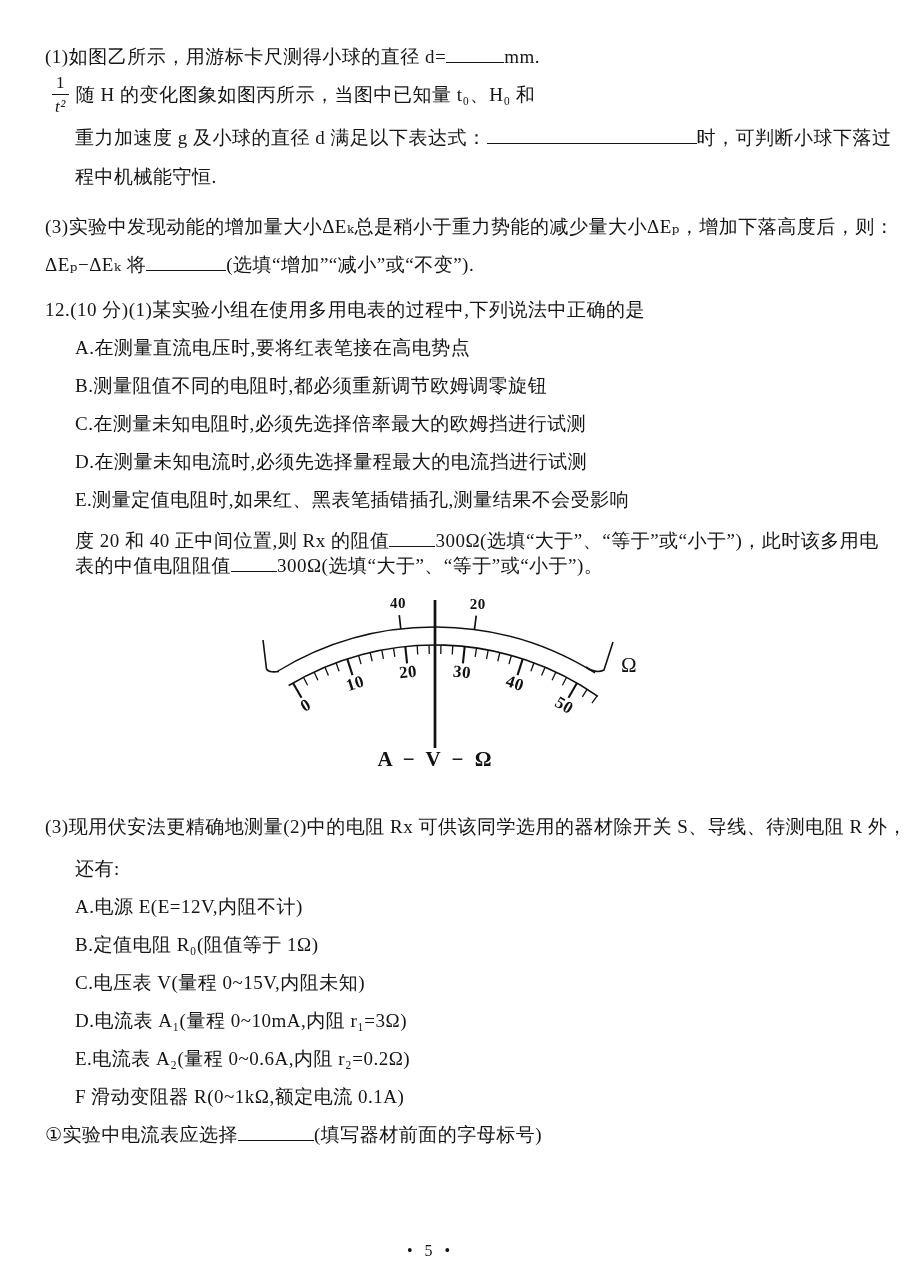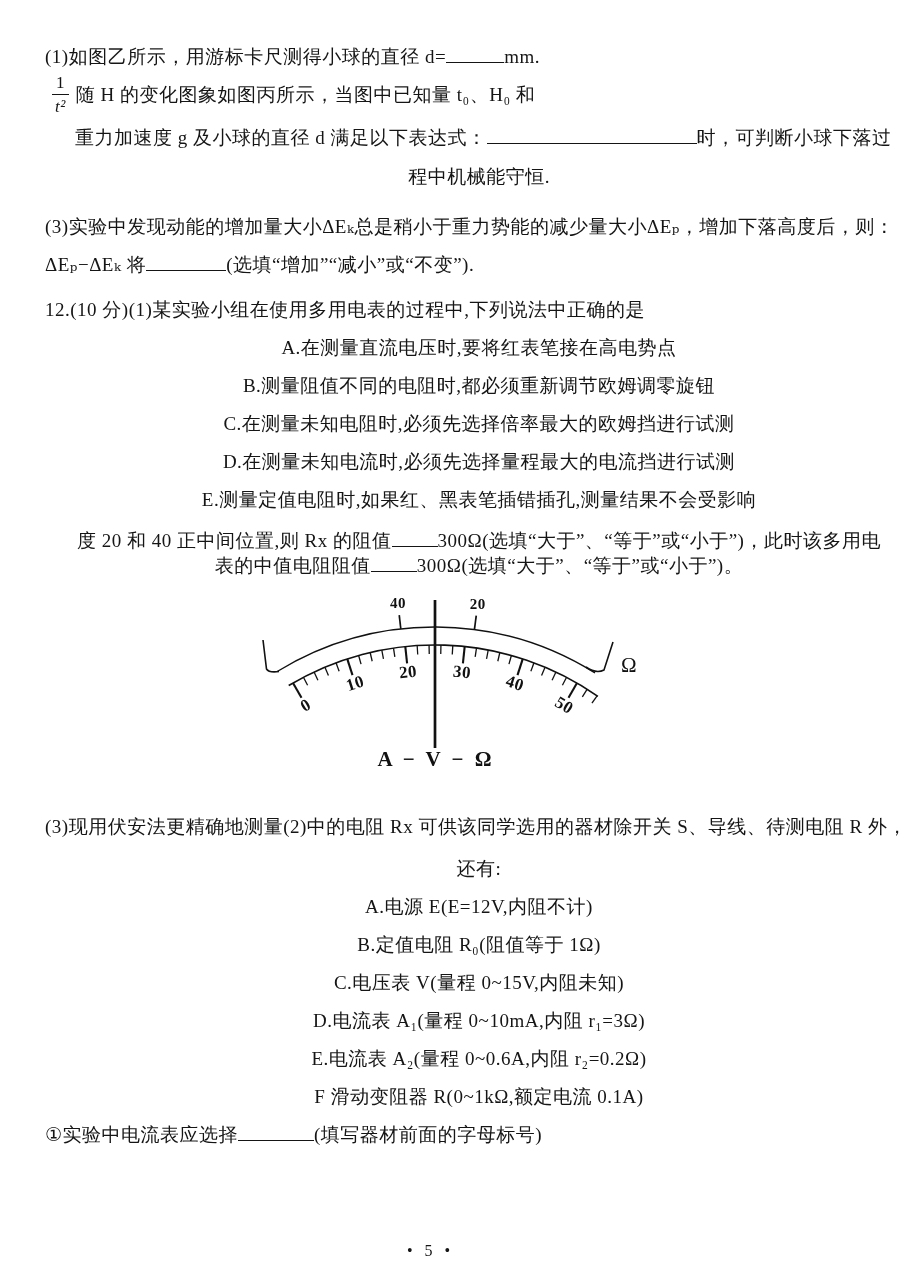--- a/index.html
+++ b/index.html
@@ -3,21 +3,21 @@
 <meta charset="utf-8">
 <style>
   html,body{margin:0;padding:0;}
   body{
     width:921px;height:1276px;background:#ffffff;color:#151515;
     font-family:"Liberation Serif","DejaVu Serif","DejaVu Sans",serif;
     font-size:19px;letter-spacing:0.5px;overflow:hidden;position:relative;
   }
   .page{box-sizing:border-box;width:921px;height:1276px;padding:46px 38px 0 45px;position:relative;}
   p.ln{margin:0 0 17px 0;line-height:21px;white-space:nowrap;}
-  .ind{padding-left:30px;text-align:center;}
+  .ind{padding-left:30px;}
   .circ{margin-left:-10px;}
   
   .blank{display:inline-block;border-bottom:1.5px solid #151515;height:15px;vertical-align:baseline;}
   .b58{width:58px;}.b210{width:210px;}.b80{width:80px;}.b46{width:46px;}.b76{width:76px;}
   
   .frac{display:inline-block;vertical-align:middle;text-align:center;line-height:1;margin:-13px 7px;position:relative;top:-2px;}
   .frac .num{display:block;font-size:17px;padding:0 3px 3px 3px;}
   .frac .den{display:block;font-size:17px;font-style:italic;border-top:1.4px solid #151515;padding:3px 3px 0 3px;}
   
   .meter-wrap{margin:14px 0 30px 205px;height:196px;}

